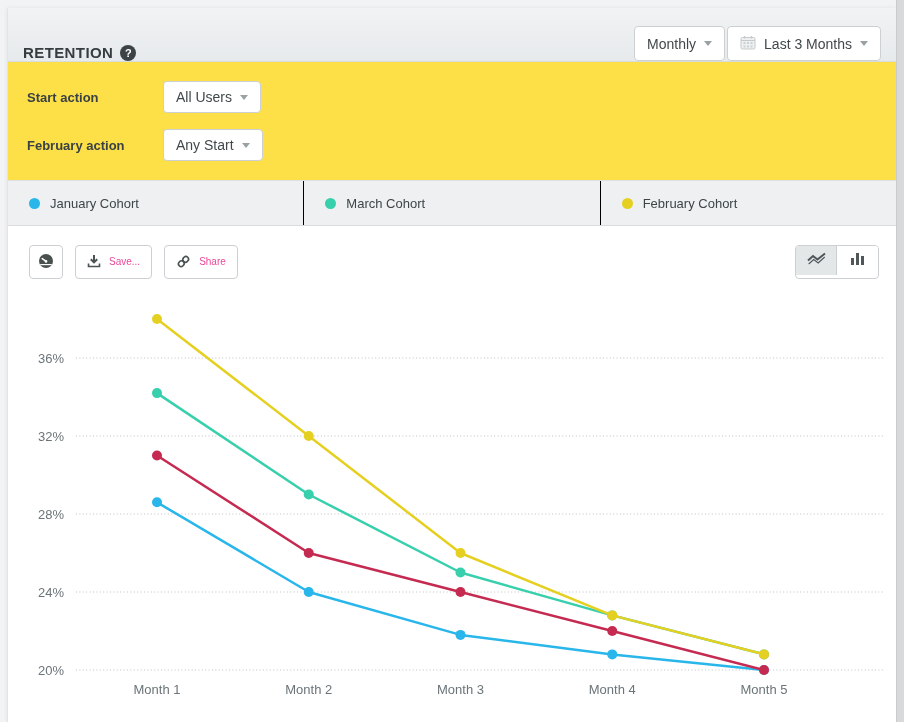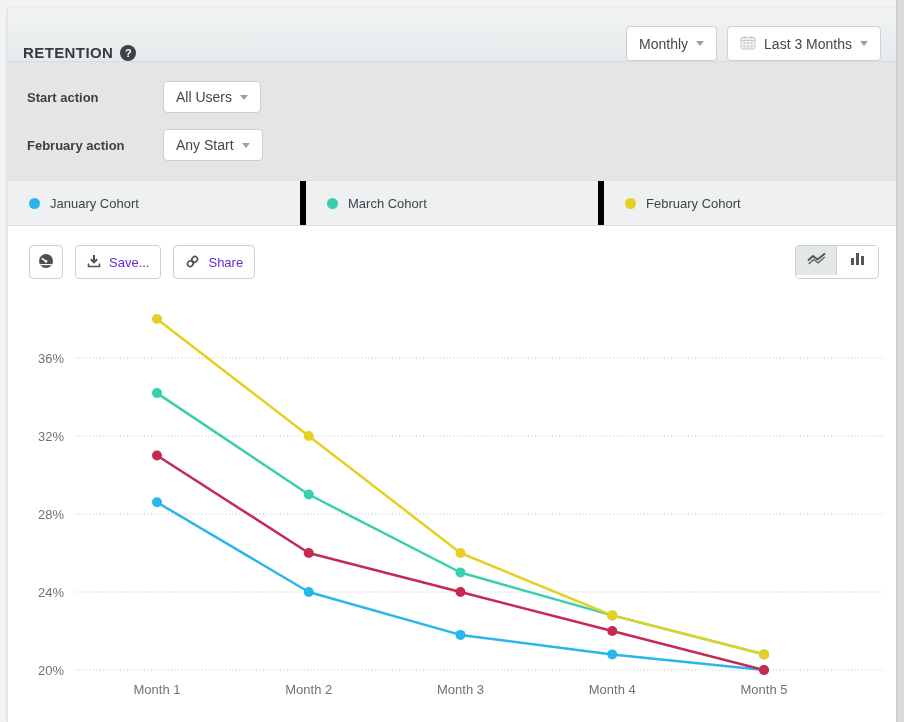--- a/index.html
+++ b/index.html
@@ -21,51 +21,51 @@
     height:54px; background:linear-gradient(#f1f3f4,#e7eaec);
     border-bottom:1px solid #d9dcde;
     display:flex; align-items:flex-end; padding:0 15px 0 15px;
   }
   .hdr-title{ font-size:15px; font-weight:bold; letter-spacing:.4px; color:#353d40; }
   .help{
     width:16px; height:16px; border-radius:50%; background:#3c4346; color:#fff;
     font-size:11px; font-weight:bold; display:inline-flex; align-items:center; justify-content:center;
     margin-left:7px;
   }
-  .hdr-right{ margin-left:auto; display:flex; gap:10px;margin-top:48px; }
+  .hdr-right{ margin-left:auto; display:flex; gap:2px;margin-top:48px; }
   .btn{
     display:inline-flex; align-items:center; gap:8px;
     background:#fff; border:1px solid #ccd0d2; border-radius:4px;
     font-size:14px; color:#41484b; padding:8px 12px; cursor:pointer;
     line-height:1;
   }
   .caret{
     width:0;height:0;border-left:4px solid transparent;border-right:4px solid transparent;
     border-top:5px solid #9aa1a4; display:inline-block;
   }
   
-  .filters{ background:#e5e5e5; height:118px; padding:17px 0 0 19px; }
+  .filters{ background:#fde047; height:118px; padding:17px 0 0 19px; }
   .frow{ display:flex; align-items:center; margin-bottom:12px; height:36px; }
   .flabel{ width:136px; font-size:13px; font-weight:bold; color:#3a4144; }
   
   .legend{
     display:flex; height:46px; background:#eef0f1;
     border-top:1px solid #dde0e1; border-bottom:1px solid #dadddf;
   }
   .legend-item{
     flex:1; display:flex; align-items:center; gap:10px;
-    padding-left:21px; border-right:6px solid #000000; cursor:pointer;
+    padding-left:21px; border-right:1px solid #000000; cursor:pointer;
   }
   .legend-item:last-child{ border-right:none; }
   .legend-dot{ width:11px; height:11px; border-radius:50%; flex:0 0 auto; }
   .legend-label{ font-size:13px; color:#3e4547; }
   
   .chart-panel{ position:relative; height:494px; background:#fff; }
   .toolbar{ position:absolute; top:19px; left:21px; right:17px; display:flex; gap:12px; z-index:2; }
-  .btn-sm{ padding:7px 11px; font-size:13px; color:#6d28d9; }
+  .btn-sm{ padding:7px 11px; font-size:10px; color:#ec4899; }
   .icon-btn{ padding:7px 8px; }
   .toggle{ margin-left:auto; display:inline-flex; border:1px solid #ccd0d2; border-radius:4px; overflow:hidden; }
   .tseg{ width:41px; height:29px; display:flex; align-items:center; justify-content:center; background:#fff; cursor:pointer; }
   .tseg.active{ background:#e3e7e8; border-right:1px solid #ccd0d2; }
   .tseg:first-child{ border-right:1px solid #ccd0d2; }
   #chart-svg{ position:absolute; top:25px; left:0; }
   #chart-svg text{ font-family:"Liberation Sans", sans-serif; }
 </style>
 </head>
 <body>

